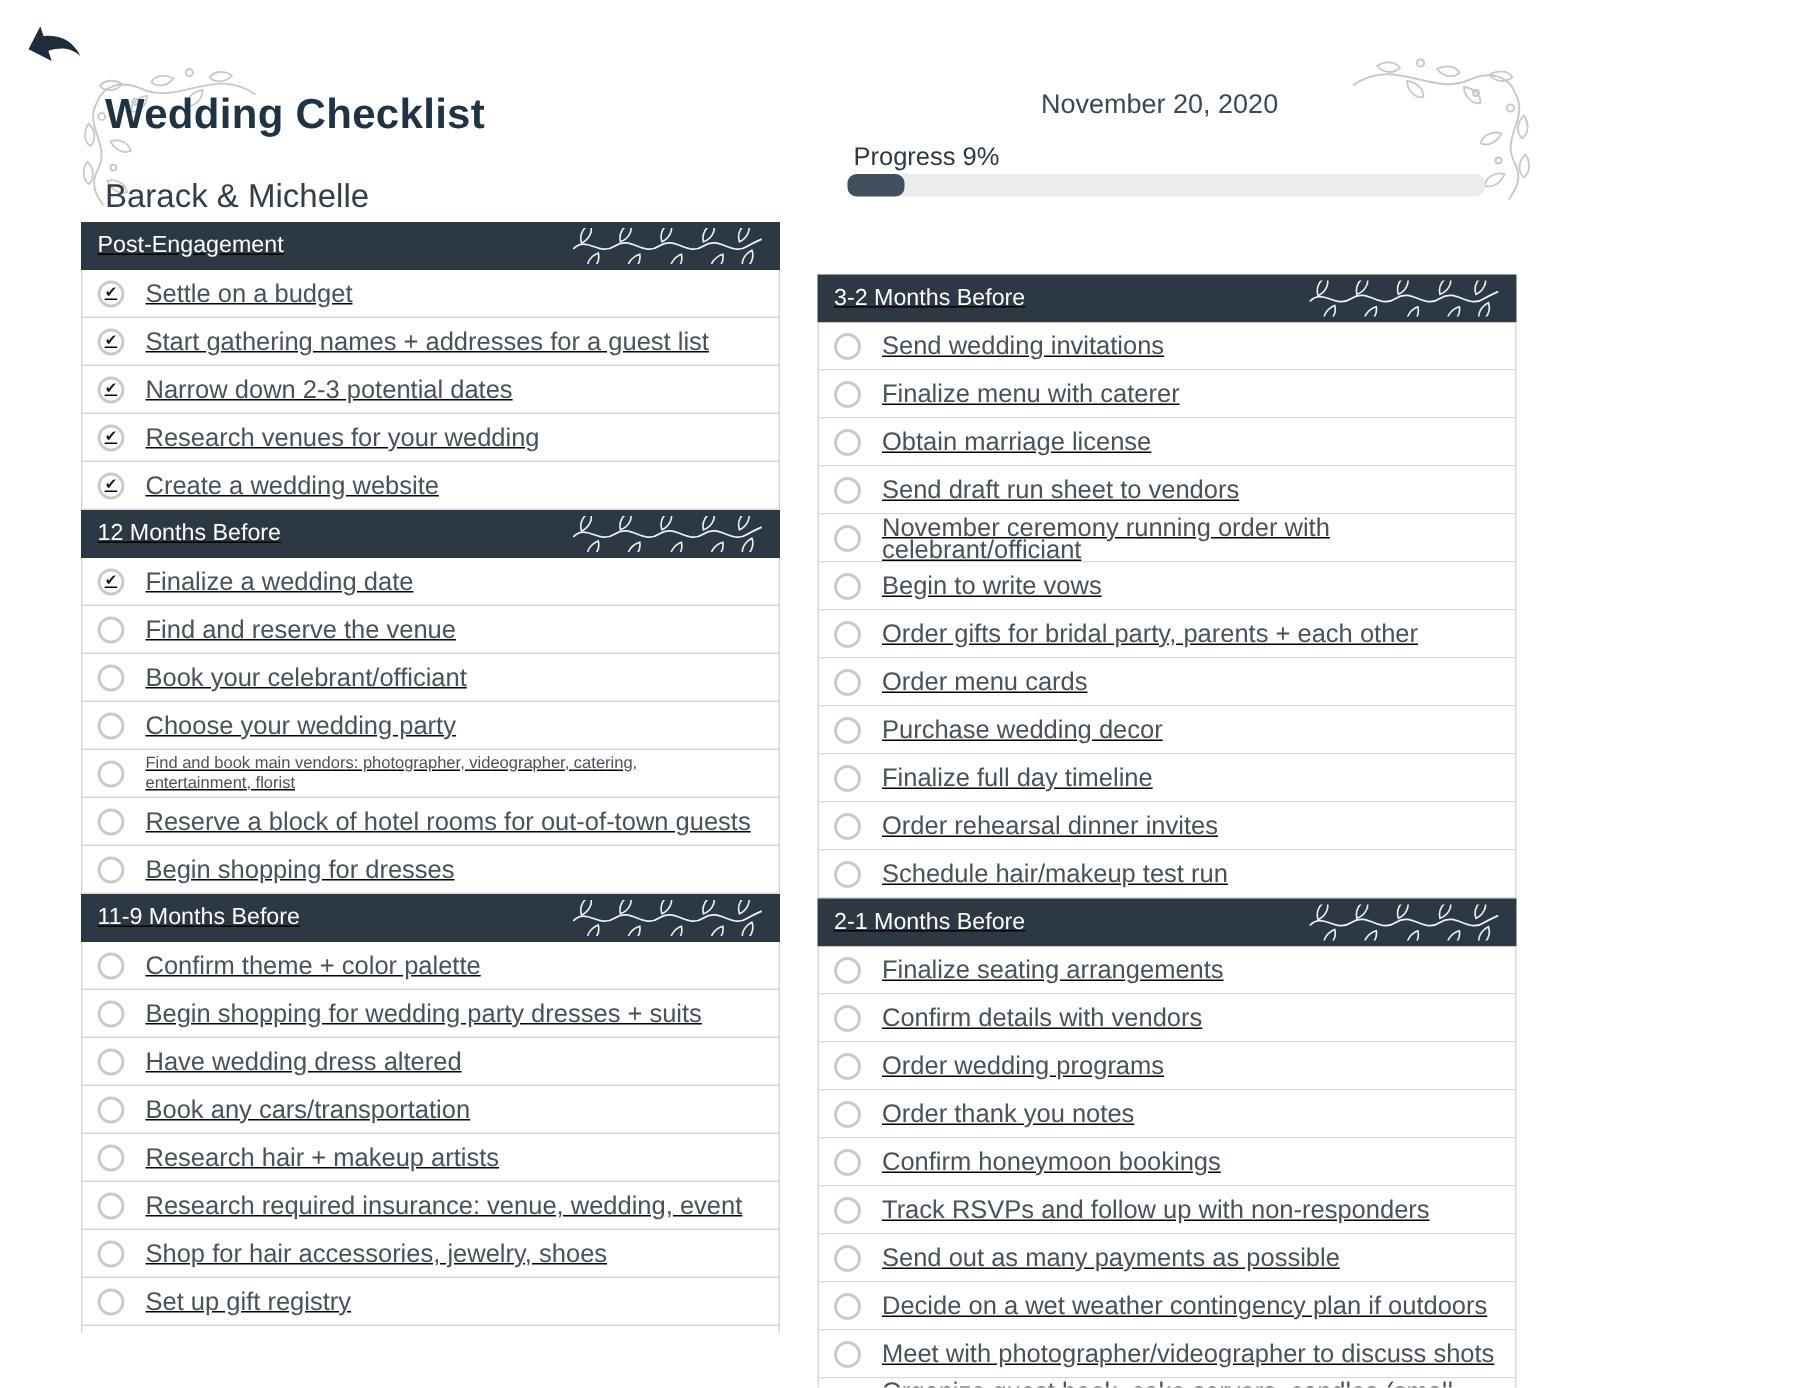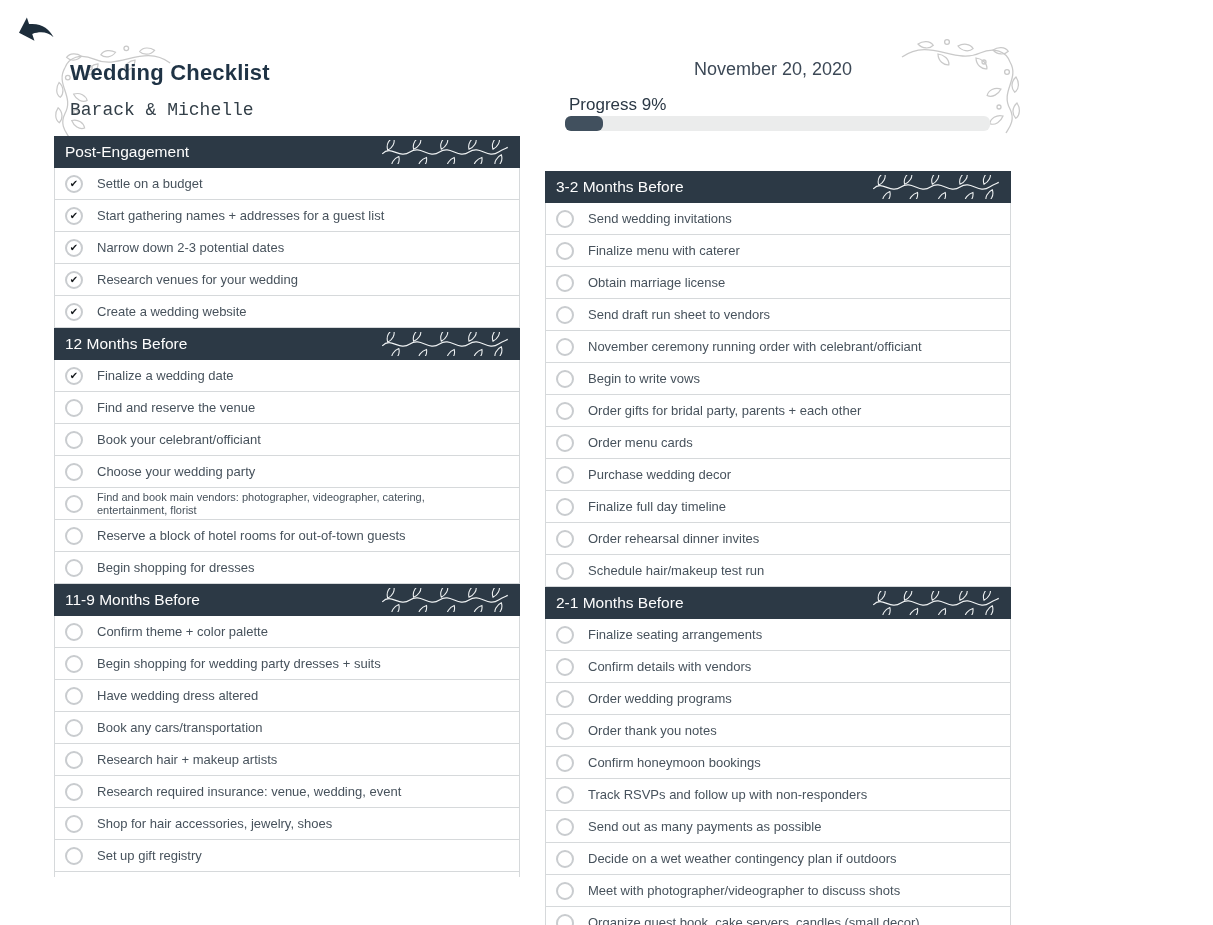--- a/index.html
+++ b/index.html
@@ -16,34 +16,34 @@
     --back-arrow:#1d2d3b;
   }
   *{margin:0;padding:0;box-sizing:border-box;}
   html,body{width:1213px;height:925px;overflow:hidden;background:#fff;
     font-family:"Liberation Sans","DejaVu Sans",sans-serif;position:relative;}
   .back-btn{position:absolute;left:13px;top:7px;width:42px;height:42px;border:none;background:transparent;cursor:pointer;}
   .back-btn svg{width:100%;height:100%;}
   .ornament{position:absolute;pointer-events:none;}
   .ornament-tl{left:24px;top:24px;width:150px;height:115px;}
   .ornament-tr{left:900px;top:16px;width:150px;height:120px;}
-  .page-title{position:absolute;left:70px;top:60px;font-size:22px;font-weight:600;color:var(--title-color);letter-spacing:.2px;}
-  .page-subtitle{position:absolute;left:70px;top:100px;font-size:18px;color:var(--subtitle-text);font-family:Liberation Mono, monospace;}
+  .page-title{position:absolute;left:70px;top:60px;font-size:28px;font-weight:600;color:var(--title-color);letter-spacing:.2px;}
+  .page-subtitle{position:absolute;left:70px;top:118px;font-size:22px;color:var(--subtitle-text);}
   .date{position:absolute;left:694px;top:59px;width:300px;text-align:left;font-size:18px;color:var(--date-text);}
   .progress-label{position:absolute;left:569px;top:95px;font-size:17px;color:#2b3845;}
   .progress-track{position:absolute;left:565px;top:116px;width:425px;height:15px;background:var(--progress-track);border-radius:6px;}
   .progress-fill{height:100%;background:var(--progress-fill);border-radius:6px;width:0;}
-  .col{position:absolute;top:136px;width:466px;}
+  .col{position:absolute;top:148px;width:466px;text-decoration:underline;}
   .col-left{left:54px;}
   .col-right{left:545px;margin-top:35px;}
   .sec-header{height:32px;background:var(--header-bg);color:#fdfdfd;display:flex;align-items:center;justify-content:space-between;padding:0 8px 0 11px;font-size:15.5px;font-weight:400;}
   .vine{width:134px;height:24px;flex-shrink:0;}
   .row{height:32px;background:#fff;border-left:1px solid var(--row-border);border-right:1px solid var(--row-border);border-bottom:1px solid var(--row-border);display:flex;align-items:center;padding-left:10px;cursor:pointer;}
   .cb{width:18px;height:18px;border-radius:50%;border:2px solid var(--checkbox-border);margin-right:14px;flex-shrink:0;display:flex;align-items:center;justify-content:center;font-size:10px;line-height:10px;font-weight:bold;color:#15191c;background:#fff;}
-  .lbl{font-size:13px;color:var(--item-text);line-height:15px;}
+  .lbl{font-size:17px;color:var(--item-text);line-height:15px;}
   .row.small .lbl{font-size:11px;line-height:13px;padding-right:30px;}
   .row-partial{height:5px;background:#fff;border-left:1px solid var(--row-border);border-right:1px solid var(--row-border);}
 </style>
 </head>
 <body>
 
 <button class="back-btn">
   <svg viewBox="0 0 24 24">
     <path fill="#1d2d3b" transform="rotate(-18 12 12)" d="M10,9 V5 L3,12 L10,19 V14.9 C15.5,14.9 18.8,16.8 21,20.5 C20.1,15 17,10.5 10,9 Z"></path>
   </svg>

